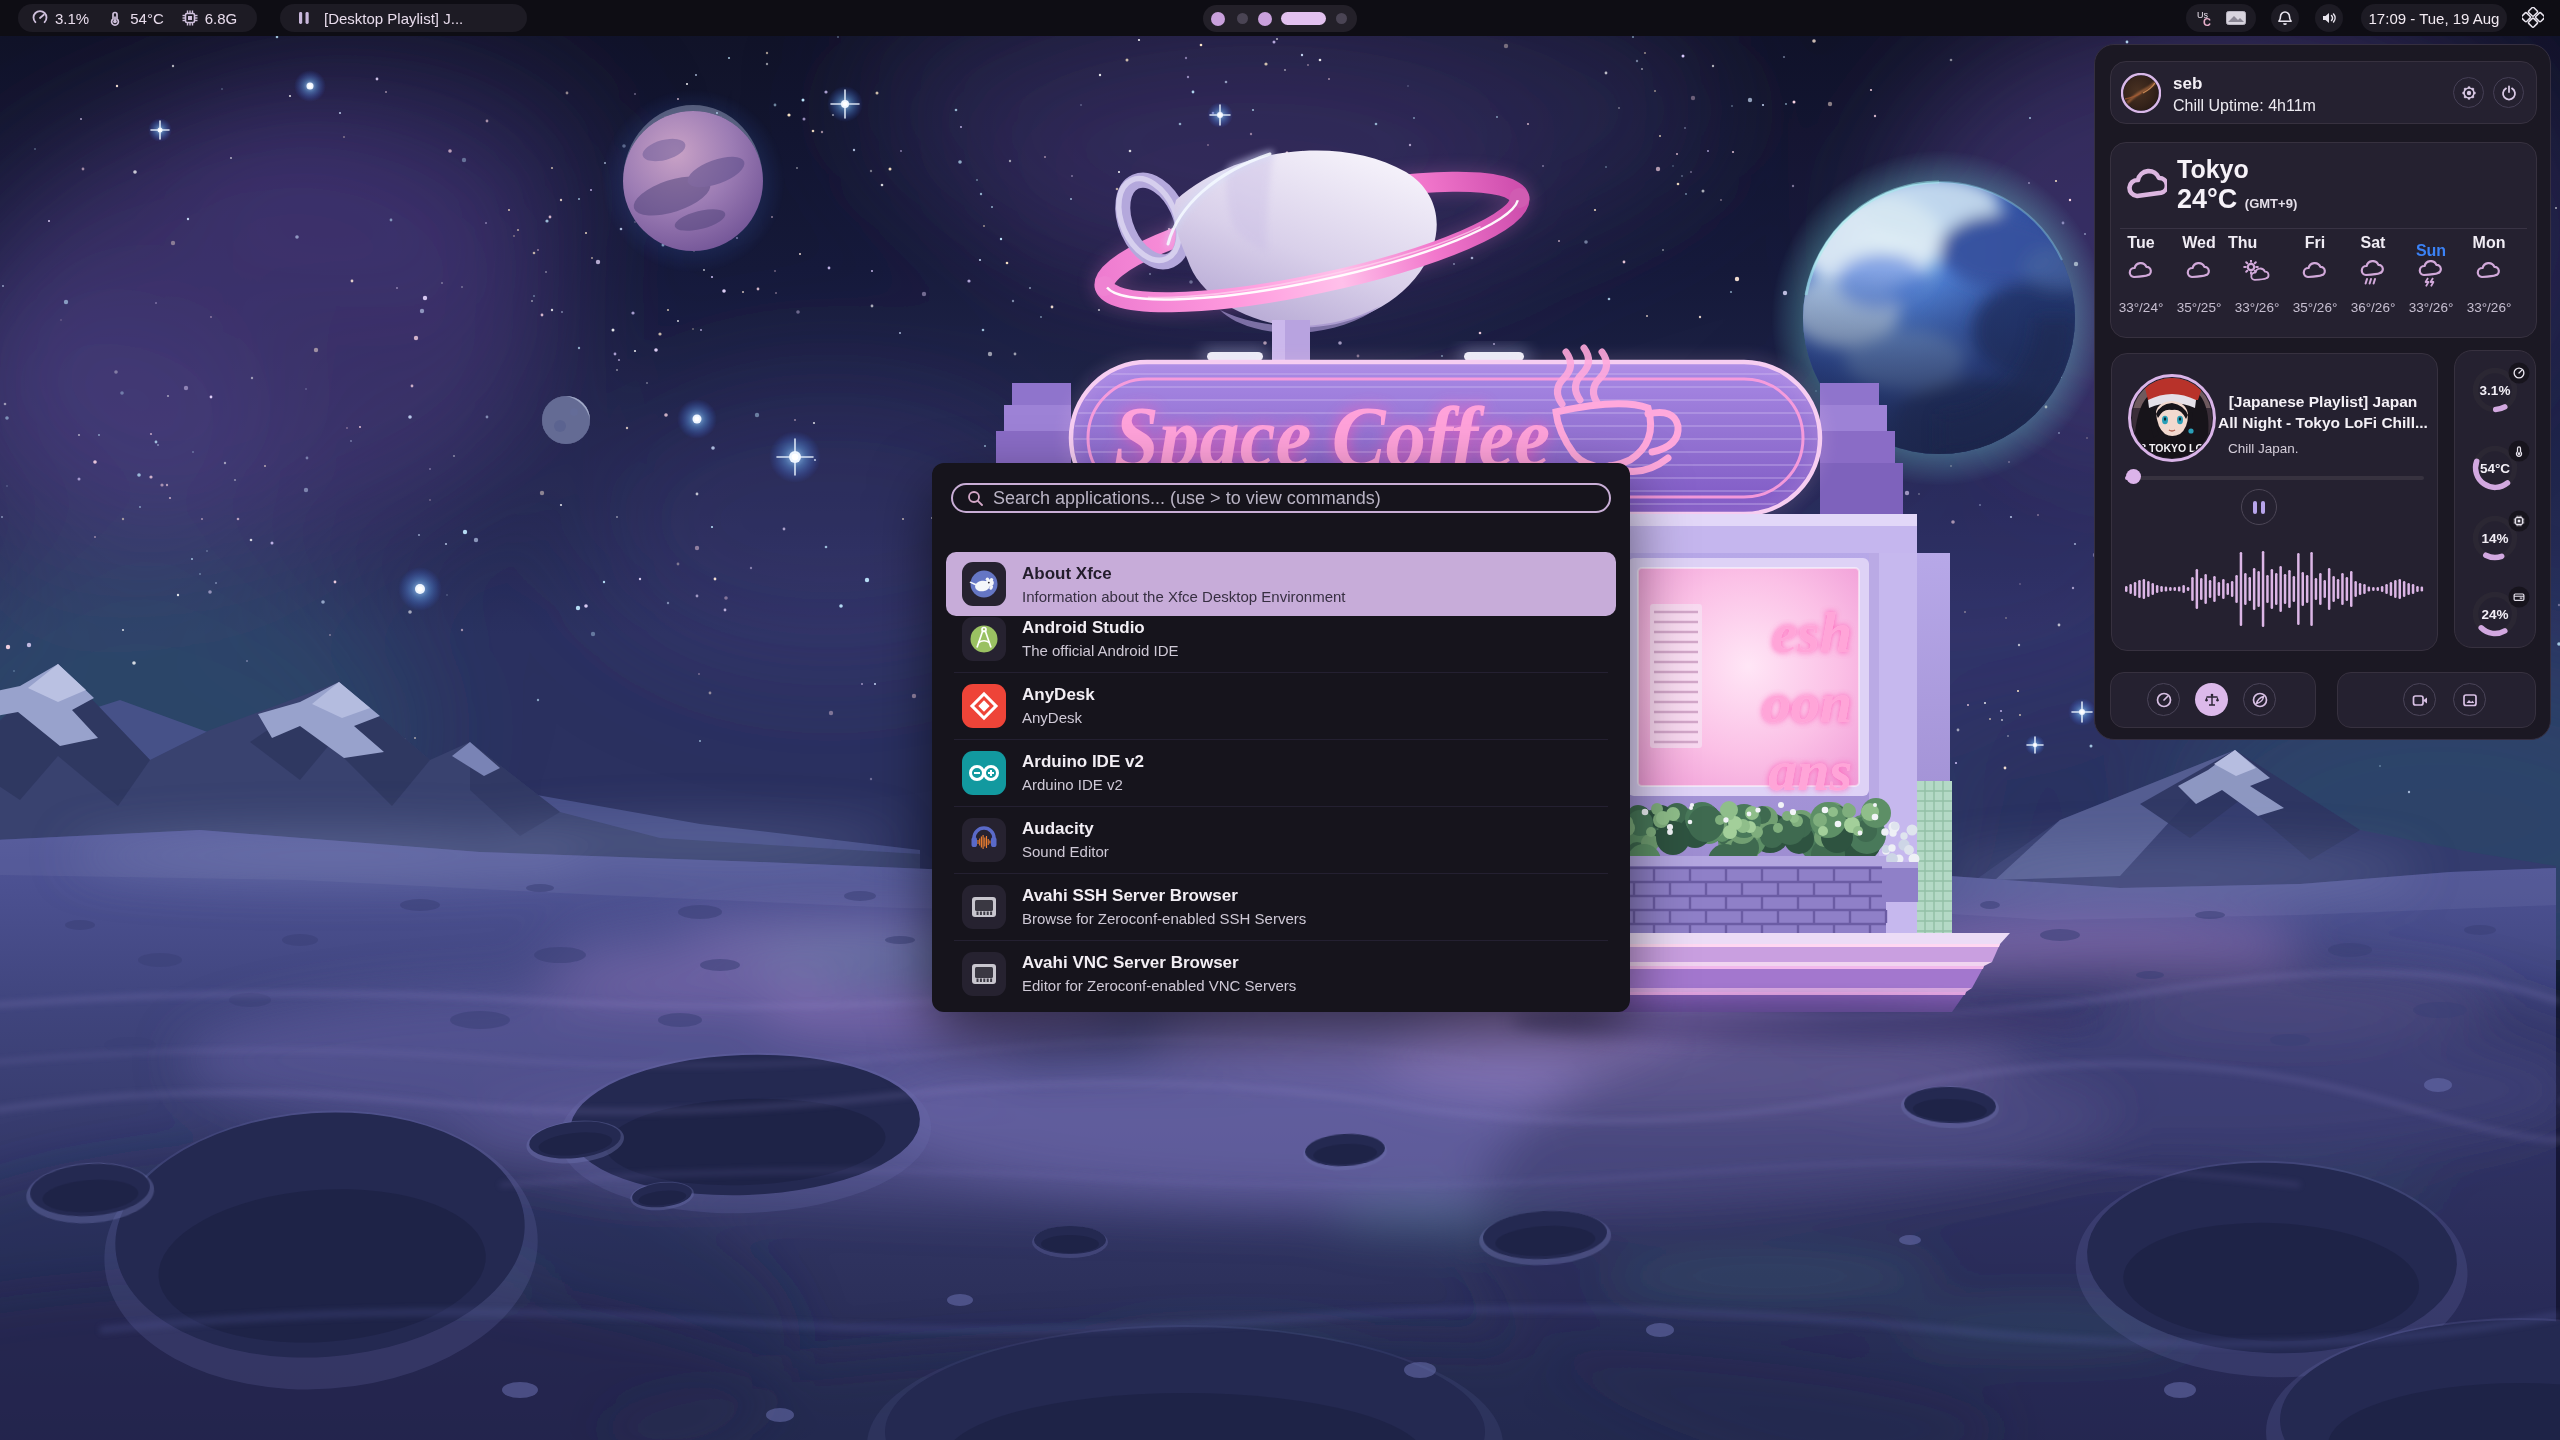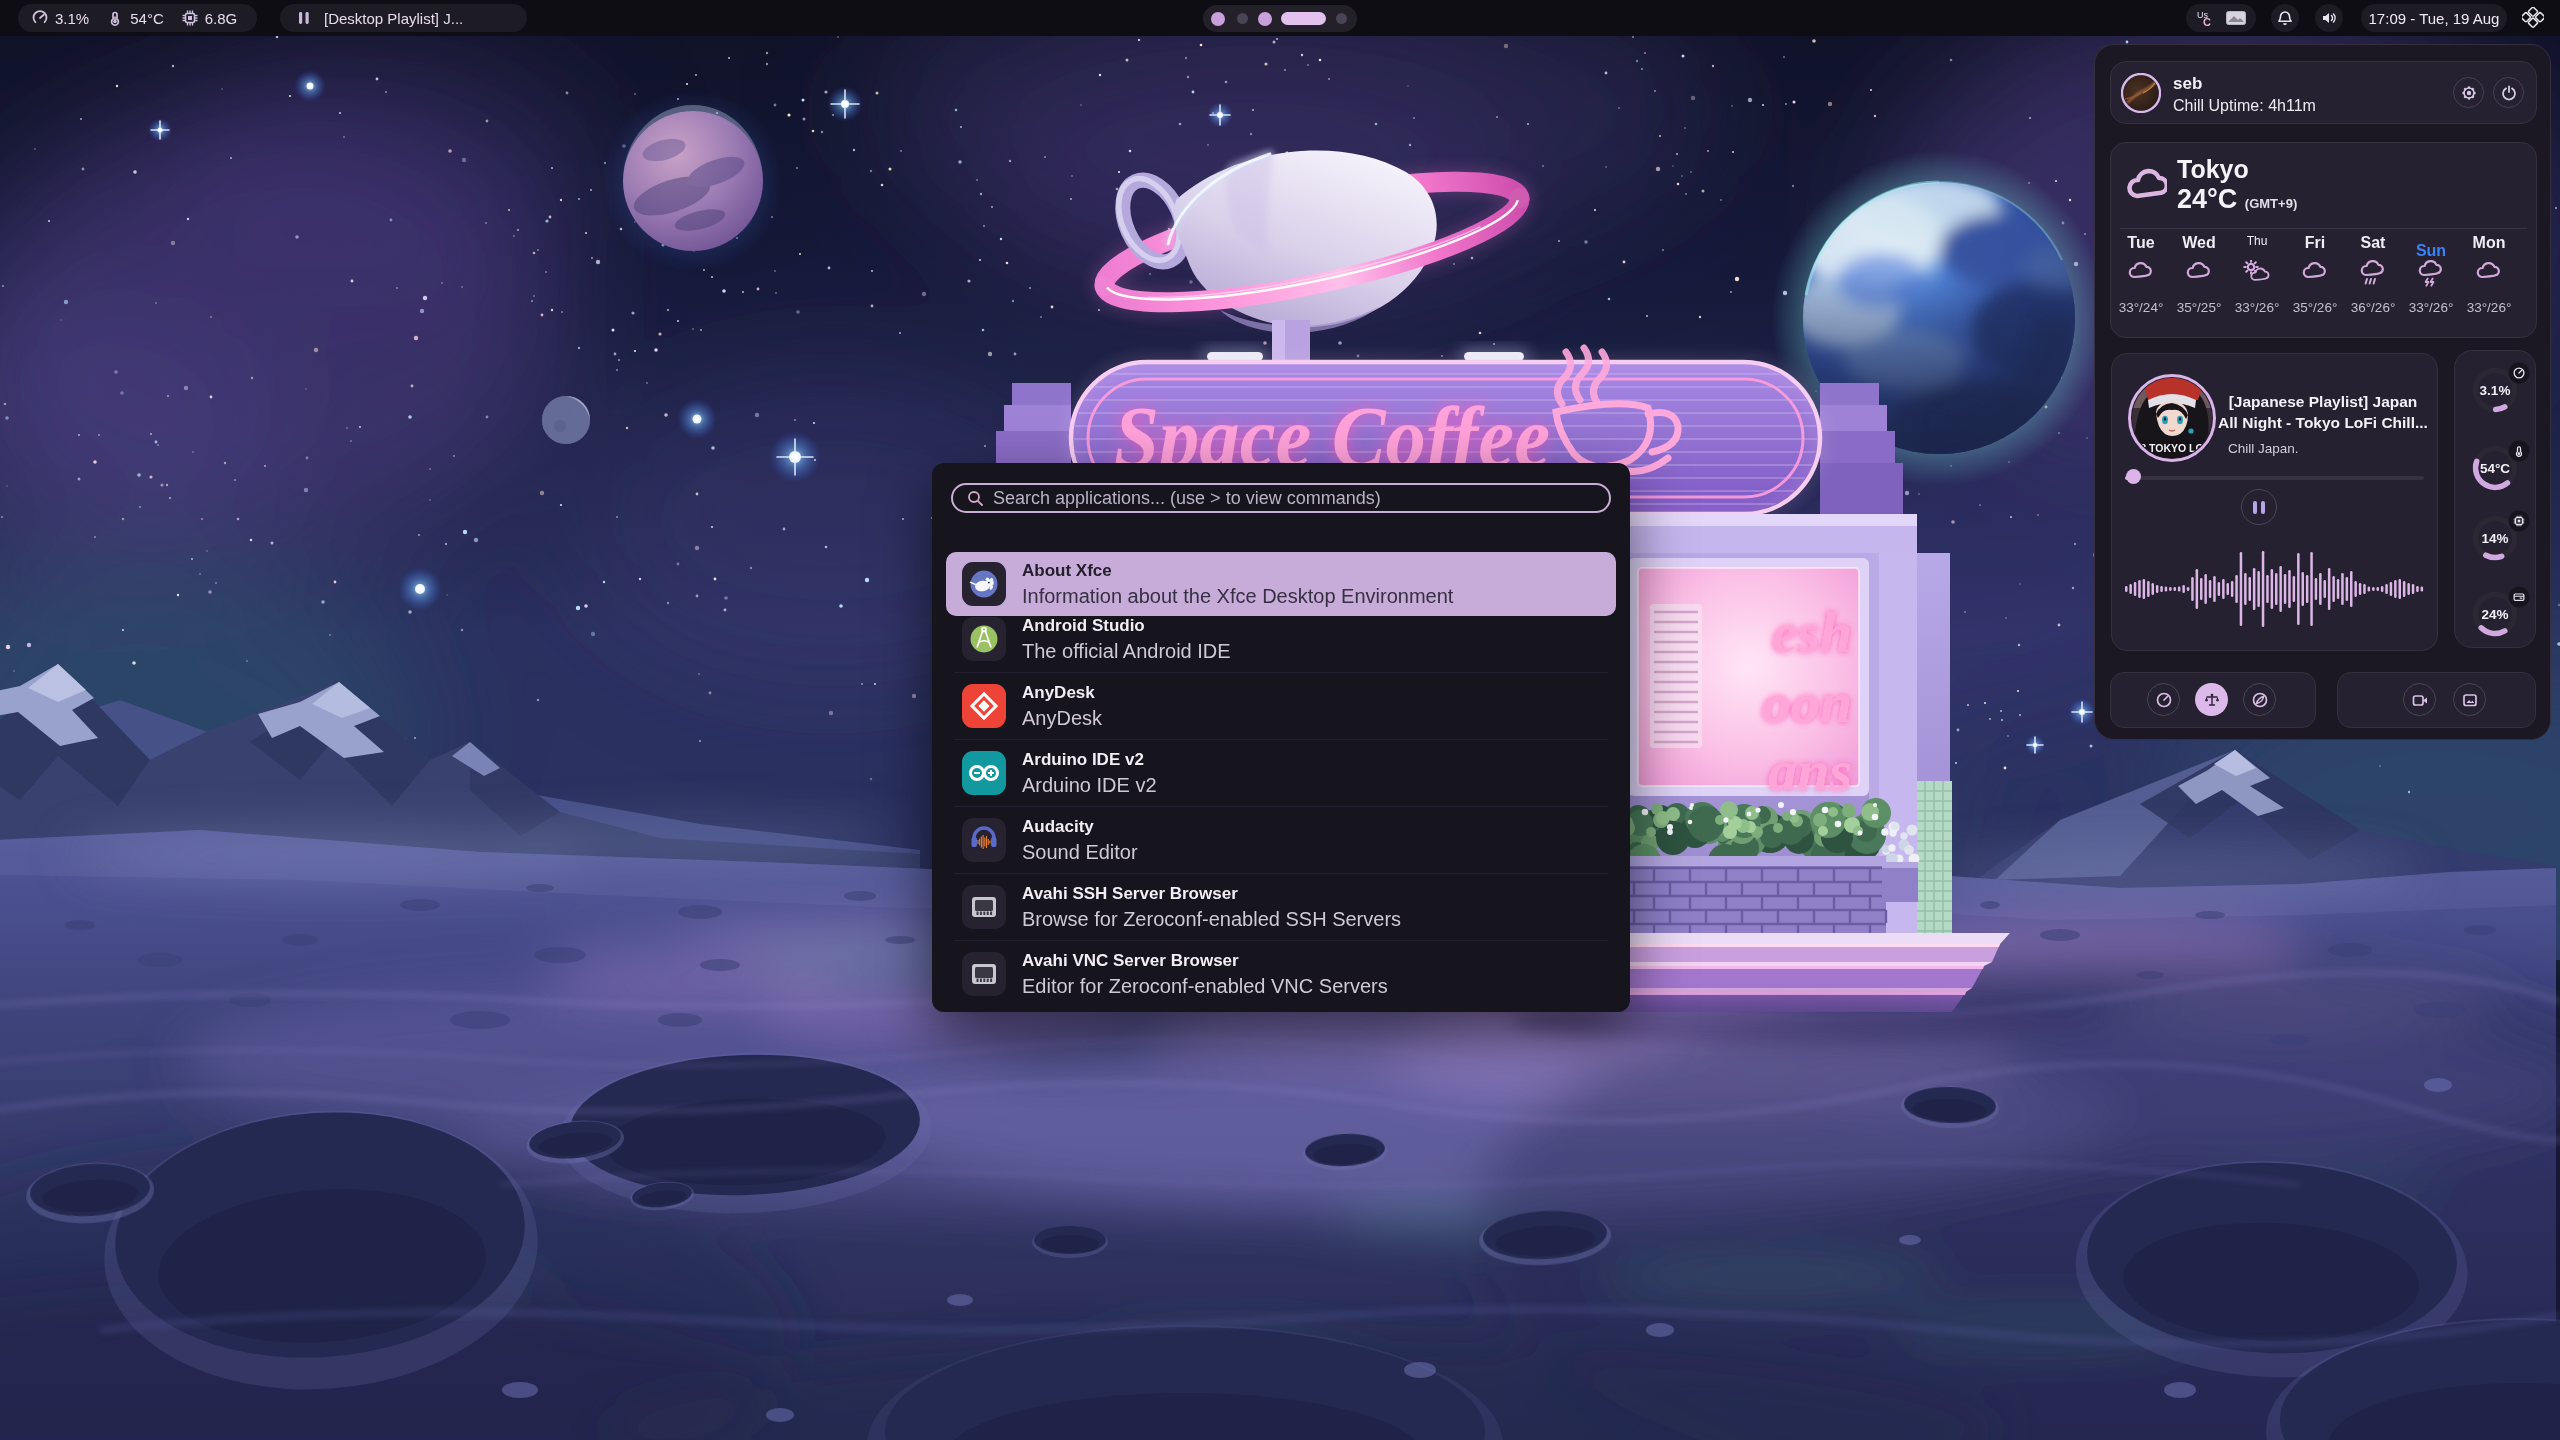--- a/index.html
+++ b/index.html
@@ -8,21 +8,21 @@
 #topbar{position:absolute;left:0;top:0;width:2560px;height:36px;background:#0e0d14;z-index:20}
 .pill{position:absolute;top:4px;height:28px;background:#1d1b24;border-radius:14px;display:flex;align-items:center;color:#e8dcec;font-size:15px;font-weight:500}
 .cbtn{position:absolute;top:4px;width:28px;height:28px;background:#1d1b24;border-radius:50%;display:flex;align-items:center;justify-content:center}
 
 #launcher{position:absolute;left:932px;top:463px;width:698px;height:549px;background:#16141c;border-radius:12px;z-index:15;box-shadow:0 24px 60px rgba(0,0,0,.55)}
 #searchbox{position:absolute;left:19px;top:20px;width:660px;height:30px;border:2px solid #c9aed6;border-radius:16px;display:flex;align-items:center;color:#b9b3c4;font-size:18px}
 .row{position:absolute;left:14px;width:670px;height:64px;border-radius:10px;display:flex;align-items:center}
 .row .ic{width:44px;height:44px;border-radius:11px;margin-left:16px;flex:0 0 44px;display:flex;align-items:center;justify-content:center}
 .row .tx{margin-left:16px;line-height:1}
 .row .t1{font-size:17px;font-weight:700;color:#f2eef4;margin-bottom:7px}
-.row .t2{font-size:20px;color:#cfc9d6}
+.row .t2{font-size:15px;color:#cfc9d6}
 .rowsel{background:#c7acd9}
 .rowsel .t1{color:#231d2c}
 .rowsel .t2{color:#372f42}
 .sep{position:absolute;left:22px;width:654px;height:1px;background:#242031}
 
 #rpanel{position:absolute;left:2094px;top:44px;width:457px;height:696px;background:#1b1823;border:1px solid #352f40;border-radius:20px;z-index:15}
 .card{position:absolute;background:#252130;border:1px solid #37313f;border-radius:16px}
 </style></head><body>
 <svg id="wp" width="2560" height="1440" viewBox="0 0 2560 1440">
     <defs>
@@ -1581,21 +1581,21 @@
     <div class="abs" style="left:17px;top:189px;width:58px;text-align:center;font-size:16px;font-weight:bold;color:#f0ecf4">Tue</div>
     <div class="abs" style="left:32px;top:215px"><svg width="27" height="27" viewBox="0 0 27 27" style="">
         <path d="M7,17 a4.5,4.5 0 0 1 .6,-9 a6.2,6.2 0 0 1 11.8,-1.1 a4.2,4.2 0 0 1 1.1,8.3 q-2,1 -13.5,1.8 Z" fill="none" stroke="#d2a9da" stroke-width="2.2" stroke-linejoin="round" stroke-linecap="round"></path>
       </svg></div>
     <div class="abs" style="left:17px;top:255px;width:58px;text-align:center;font-size:13.5px;color:#c6bed0">33°/24°</div>
     <div class="abs" style="left:75px;top:189px;width:58px;text-align:center;font-size:16px;font-weight:bold;color:#f0ecf4">Wed</div>
     <div class="abs" style="left:90px;top:215px"><svg width="27" height="27" viewBox="0 0 27 27" style="">
         <path d="M7,17 a4.5,4.5 0 0 1 .6,-9 a6.2,6.2 0 0 1 11.8,-1.1 a4.2,4.2 0 0 1 1.1,8.3 q-2,1 -13.5,1.8 Z" fill="none" stroke="#d2a9da" stroke-width="2.2" stroke-linejoin="round" stroke-linecap="round"></path>
       </svg></div>
     <div class="abs" style="left:75px;top:255px;width:58px;text-align:center;font-size:13.5px;color:#c6bed0">35°/25°</div>
-    <div class="abs" style="left:133px;top:189px;width:58px;text-align:center;font-size:12px;font-weight:normal;color:#f0ecf4">Thu</div>
+    <div class="abs" style="left:133px;top:189px;width:58px;text-align:left;font-size:16px;font-weight:bold;color:#f0ecf4">Thu</div>
     <div class="abs" style="left:148px;top:215px"><svg width="27" height="27" viewBox="0 0 27 27" style="">
         <g transform="translate(6,6) scale(0.82)">
           <path d="M7,17 a4.5,4.5 0 0 1 .6,-9 a6.2,6.2 0 0 1 11.8,-1.1 a4.2,4.2 0 0 1 1.1,8.3 q-2,1 -13.5,1.8 Z" fill="none" stroke="#d2a9da" stroke-width="2.2" stroke-linejoin="round" stroke-linecap="round"></path>
         </g>
         <circle cx="8" cy="7" r="3.2" fill="none" stroke="#d2a9da" stroke-width="2.2" stroke-linejoin="round" stroke-linecap="round"></circle>
         <line x1="13.2" y1="7.0" x2="14.8" y2="7.0" stroke="#d2a9da" stroke-width="2" stroke-linecap="round"></line>
         <line x1="11.7" y1="10.7" x2="12.8" y2="11.8" stroke="#d2a9da" stroke-width="2" stroke-linecap="round"></line>
         <line x1="8.0" y1="12.2" x2="8.0" y2="13.8" stroke="#d2a9da" stroke-width="2" stroke-linecap="round"></line>
         <line x1="4.3" y1="10.7" x2="3.2" y2="11.8" stroke="#d2a9da" stroke-width="2" stroke-linecap="round"></line>
         <line x1="2.8" y1="7.0" x2="1.2" y2="7.0" stroke="#d2a9da" stroke-width="2" stroke-linecap="round"></line>

